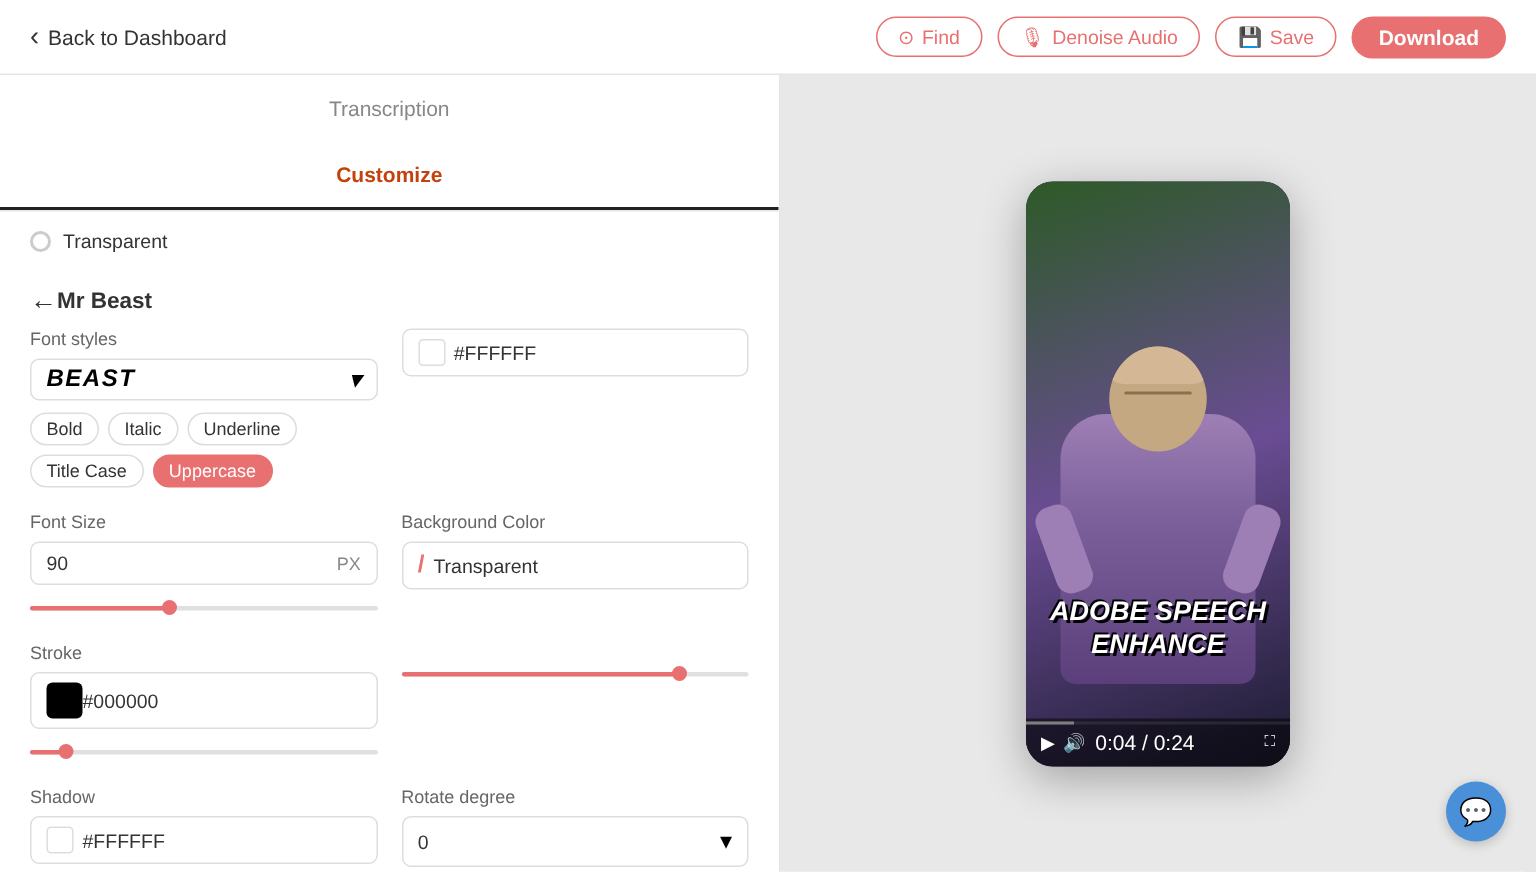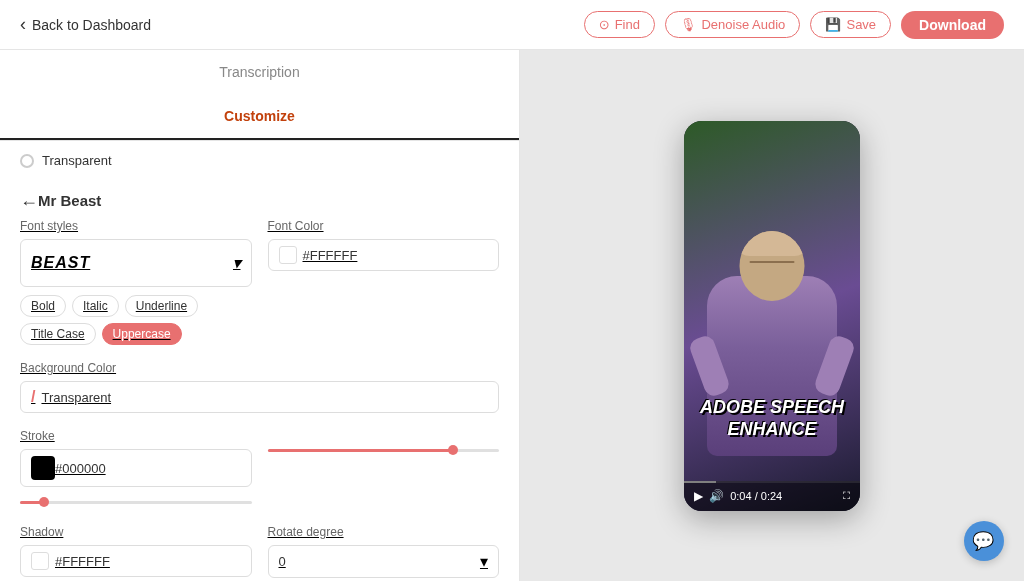--- a/index.html
+++ b/index.html
@@ -47,30 +47,30 @@
     .radio-circle { width: 14px; height: 14px; border-radius: 50%; border: 2px solid #ccc; background: #fff; }
     .customized-label { font-size: 13px; color: #333; }
 
     
     .style-section { padding: 10px 20px 0; }
     .style-header { display: flex; align-items: center; justify-content: space-between; margin-bottom: 8px; }
     .style-back { font-size: 18px; cursor: pointer; color: #333; }
     .style-name { font-size: 15px; font-weight: 600; color: #333; }
 
     
-    .two-col { display: flex; gap: 16px; padding: 0 20px 16px; text-decoration: underline; }
+    .two-col { display: flex; gap: 16px; padding: 0 20px 16px; }
     .col-left { flex: 1; }
     .col-right { flex: 1; }
 
     .field-label { font-size: 12px; color: #666; margin-bottom: 6px; }
 
     
     .font-select {
       width: 100%; border: 1px solid #ddd; border-radius: 6px;
-      padding: 14px 10px; font-size: 15px; font-weight: 900;
+      padding: 4px 10px; font-size: 15px; font-weight: 900;
       font-style: italic; display: flex; align-items: center; justify-content: space-between;
       cursor: pointer; background: #fff;
     }
     .font-select-text { font-size: 16px; font-weight: 900; font-style: italic; letter-spacing: 1px; }
 
     
     .style-buttons { display: flex; gap: 6px; flex-wrap: wrap; margin-top: 8px; }
     .style-btn {
       border: 1px solid #ddd; border-radius: 14px; padding: 3px 10px;
       font-size: 12px; cursor: pointer; background: #fff; color: #333;
@@ -127,21 +127,21 @@
       padding: 0 10px; line-height: 1.2;
       text-transform: uppercase;
     }
     .video-controls {
       position: absolute; bottom: 0; left: 0; right: 0;
       background: rgba(0,0,0,0.5); padding: 8px 10px;
       display: flex; align-items: center; gap: 6px;
     }
     .play-btn { color: #fff; font-size: 12px; cursor: pointer; }
     .volume-btn { color: #fff; font-size: 12px; cursor: pointer; }
-    .time-display { color: #fff; font-size: 11px; flex: 1; }
+    .time-display { color: #fff; font-size: 14px; flex: 1; }
     .fullscreen-btn { color: #fff; font-size: 10px; cursor: pointer; }
 
     
     .chat-bubble {
       position: absolute; bottom: 20px; right: 20px;
       width: 40px; height: 40px; background: #4a90d9; border-radius: 50%;
       display: flex; align-items: center; justify-content: center;
       cursor: pointer; box-shadow: 0 2px 8px rgba(0,0,0,0.2);
     }
     .chat-icon { color: #fff; font-size: 18px; }
@@ -202,29 +202,40 @@
         </div>
         <div class="style-buttons">
           <button class="style-btn">Bold</button>
           <button class="style-btn">Italic</button>
           <button class="style-btn">Underline</button>
           <button class="style-btn">Title Case</button>
           <button class="style-btn active">Uppercase</button>
         </div>
       </div>
       <div class="col-right">
-        <div class="field-label">Font Color</div>
         <div class="color-input-wrap">
           <div class="color-swatch" style="background:#ffffff; border:1px solid #ddd;"></div>
           <span class="color-value">#FFFFFF</span>
         </div>
       </div>
     </div>
 
     <div class="two-col">
+      <div class="col-left">
+        <div class="field-label">Font Size</div>
+        <div class="font-size-wrap">
+          <span class="font-size-value">90</span>
+          <span class="font-size-unit">PX</span>
+        </div>
+        <div class="slider-wrap">
+          <div class="slider-track"></div>
+          <div class="slider-fill" style="width:40%;"></div>
+          <div class="slider-thumb" style="left:38%;"></div>
+        </div>
+      </div>
       <div class="col-right">
         <div class="field-label">Background Color</div>
         <div class="transparent-wrap">
           <span class="transparent-icon" style="color:#e87070; font-size:16px; font-weight:bold;">/</span>
           <span class="transparent-text">Transparent</span>
         </div>
       </div>
     </div>
 
     <div class="two-col">

